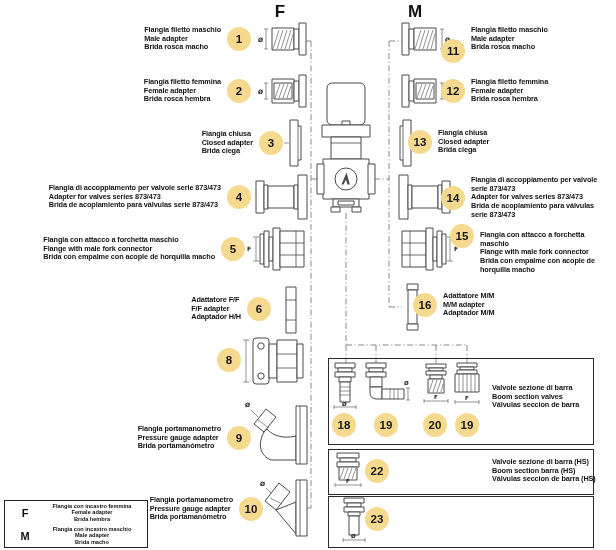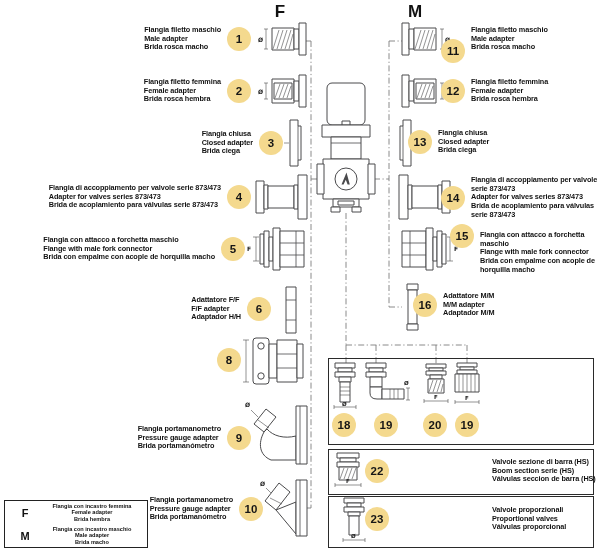--- a/index.html
+++ b/index.html
@@ -406,60 +406,60 @@
       <line class="thin" x1="23" y1="12" x2="23" y2="30"></line>
     <line class="thin" x1="3" y1="40" x2="27" y2="40"></line>
       <line class="thin" x1="3" y1="38" x2="3" y2="42"></line>
       <line class="thin" x1="27" y1="38" x2="27" y2="42"></line>
     <text class="dimt2" x="13" y="38">F</text>
   </svg>
   <div class="badge" style="left:455px;top:413px">
       <span>19</span>
     </div>
 
+  <div class="desc" style="left:492px;top:384px">
+    <div>Valvole sezione di barra</div>
+    <div>Boom section valves</div>
+    <div>Válvulas seccion de barra</div>
+  </div>
 
   <svg class="draw" style="left:333px;top:452px" width="30" height="38" viewBox="0 0 30 38">
     <rect class="s" x="4" y="1" width="22" height="5"></rect>
       <rect class="s" x="7" y="6" width="16" height="4"></rect>
     <rect class="s" x="4" y="10" width="22" height="5"></rect>
     <rect class="s" x="6" y="15" width="18" height="13"></rect>
     <path class="thin" d="M7,27 L11,16 M11,27 L15,16 M15,27 L19,16 M19,27 L23,16"></path>
     <line class="thin" x1="2" y1="33" x2="28" y2="33"></line>
       <line class="thin" x1="2" y1="31" x2="2" y2="35"></line>
       <line class="thin" x1="28" y1="31" x2="28" y2="35"></line>
     <text class="dimt2" x="13" y="31">F</text>
   </svg>
   <div class="badge" style="left:365px;top:459px">
       <span>22</span>
     </div>
   <div class="desc" style="left:492px;top:458px">
     <div>Valvole sezione di barra (HS)</div>
-    <div>Boom section serie (HS)</div>
+    <div>Boom section barra (HS)</div>
     <div>Válvulas seccion de barra (HS)</div>
   </div>
 
   <svg class="draw" style="left:340px;top:497px" width="28" height="46" viewBox="0 0 28 46">
     <rect class="s" x="4" y="1" width="20" height="5"></rect>
       <rect class="s" x="7" y="6" width="14" height="4"></rect>
     <rect class="s" x="4" y="10" width="20" height="5"></rect>
       <rect class="s" x="8" y="15" width="12" height="4"></rect>
     <rect class="s" x="9" y="19" width="10" height="19"></rect>
     <line class="thin" x1="3" y1="43" x2="25" y2="43"></line>
       <line class="thin" x1="3" y1="41" x2="3" y2="45"></line>
       <line class="thin" x1="25" y1="41" x2="25" y2="45"></line>
     <text class="dimt2" x="11" y="41">Ø</text>
   </svg>
   <div class="badge" style="left:365px;top:507px">
       <span>23</span>
     </div>
-  <div class="desc" style="left:492px;top:506px">
-    <div>Valvole proporzionali</div>
-    <div>Proportional valves</div>
-    <div>Válvulas proporcional</div>
-  </div>
 
   <div class="legend">
     <div class="lrow">
       <div class="lkey">F</div>
       <div class="ltxt">
         <div>Flangia con incastro femmina</div>
         <div>Female adapter</div>
         <div>Brida hembra</div>
       </div>
     </div>

